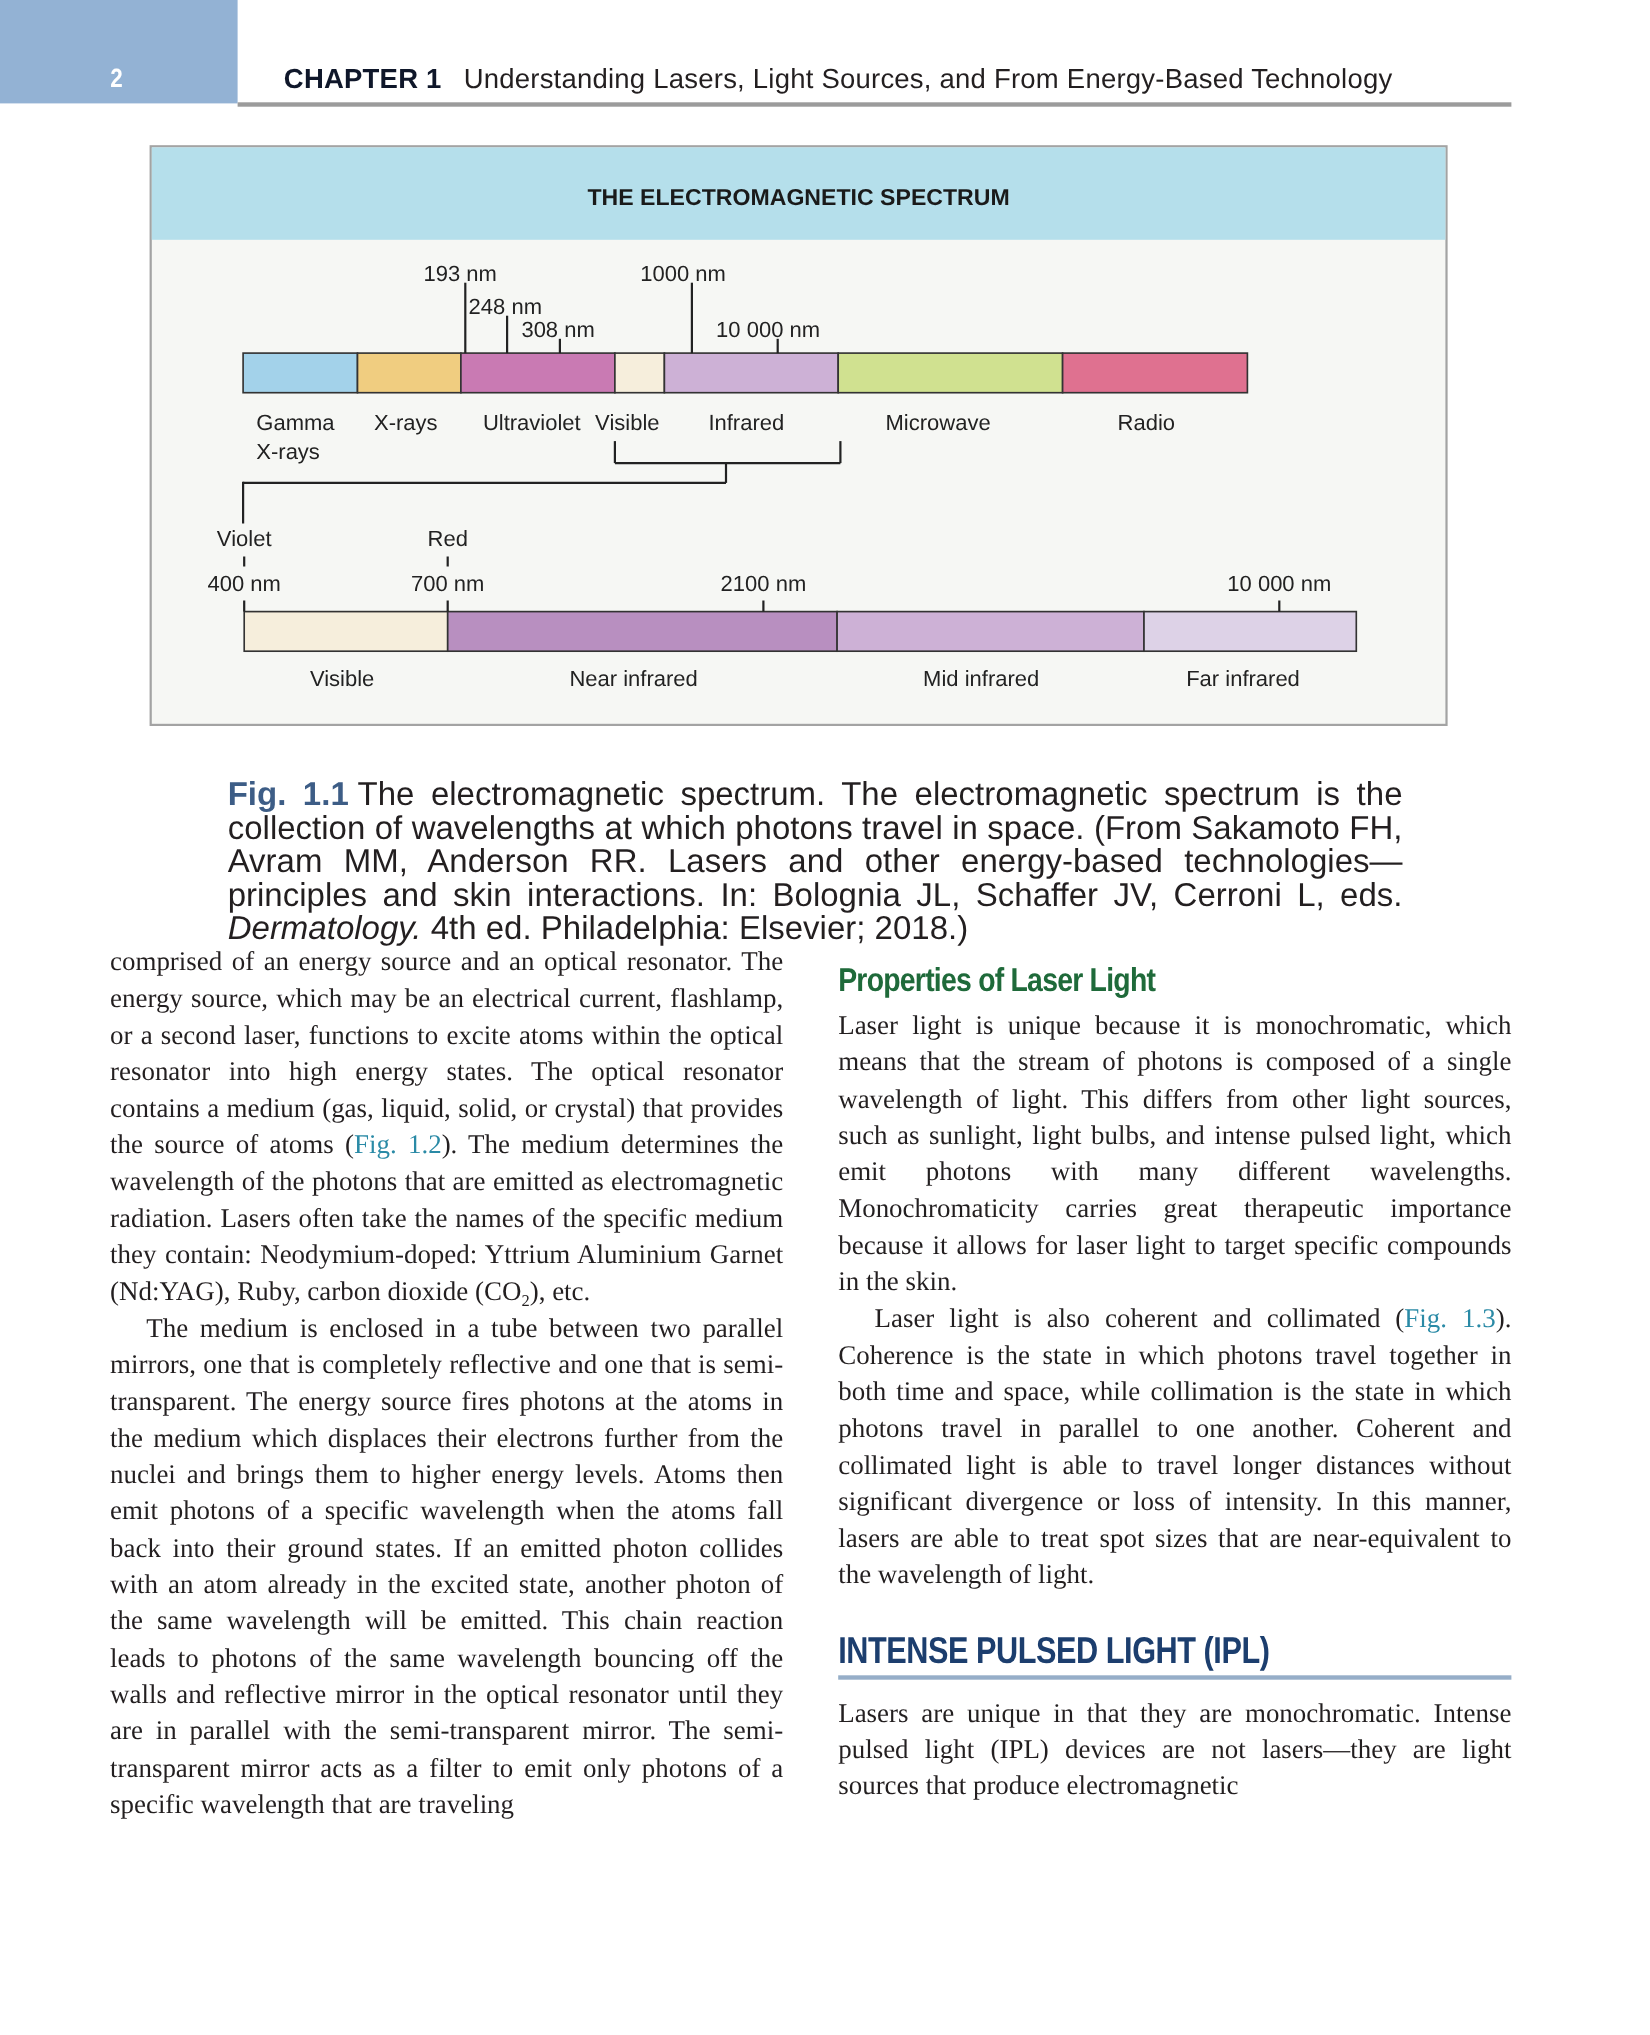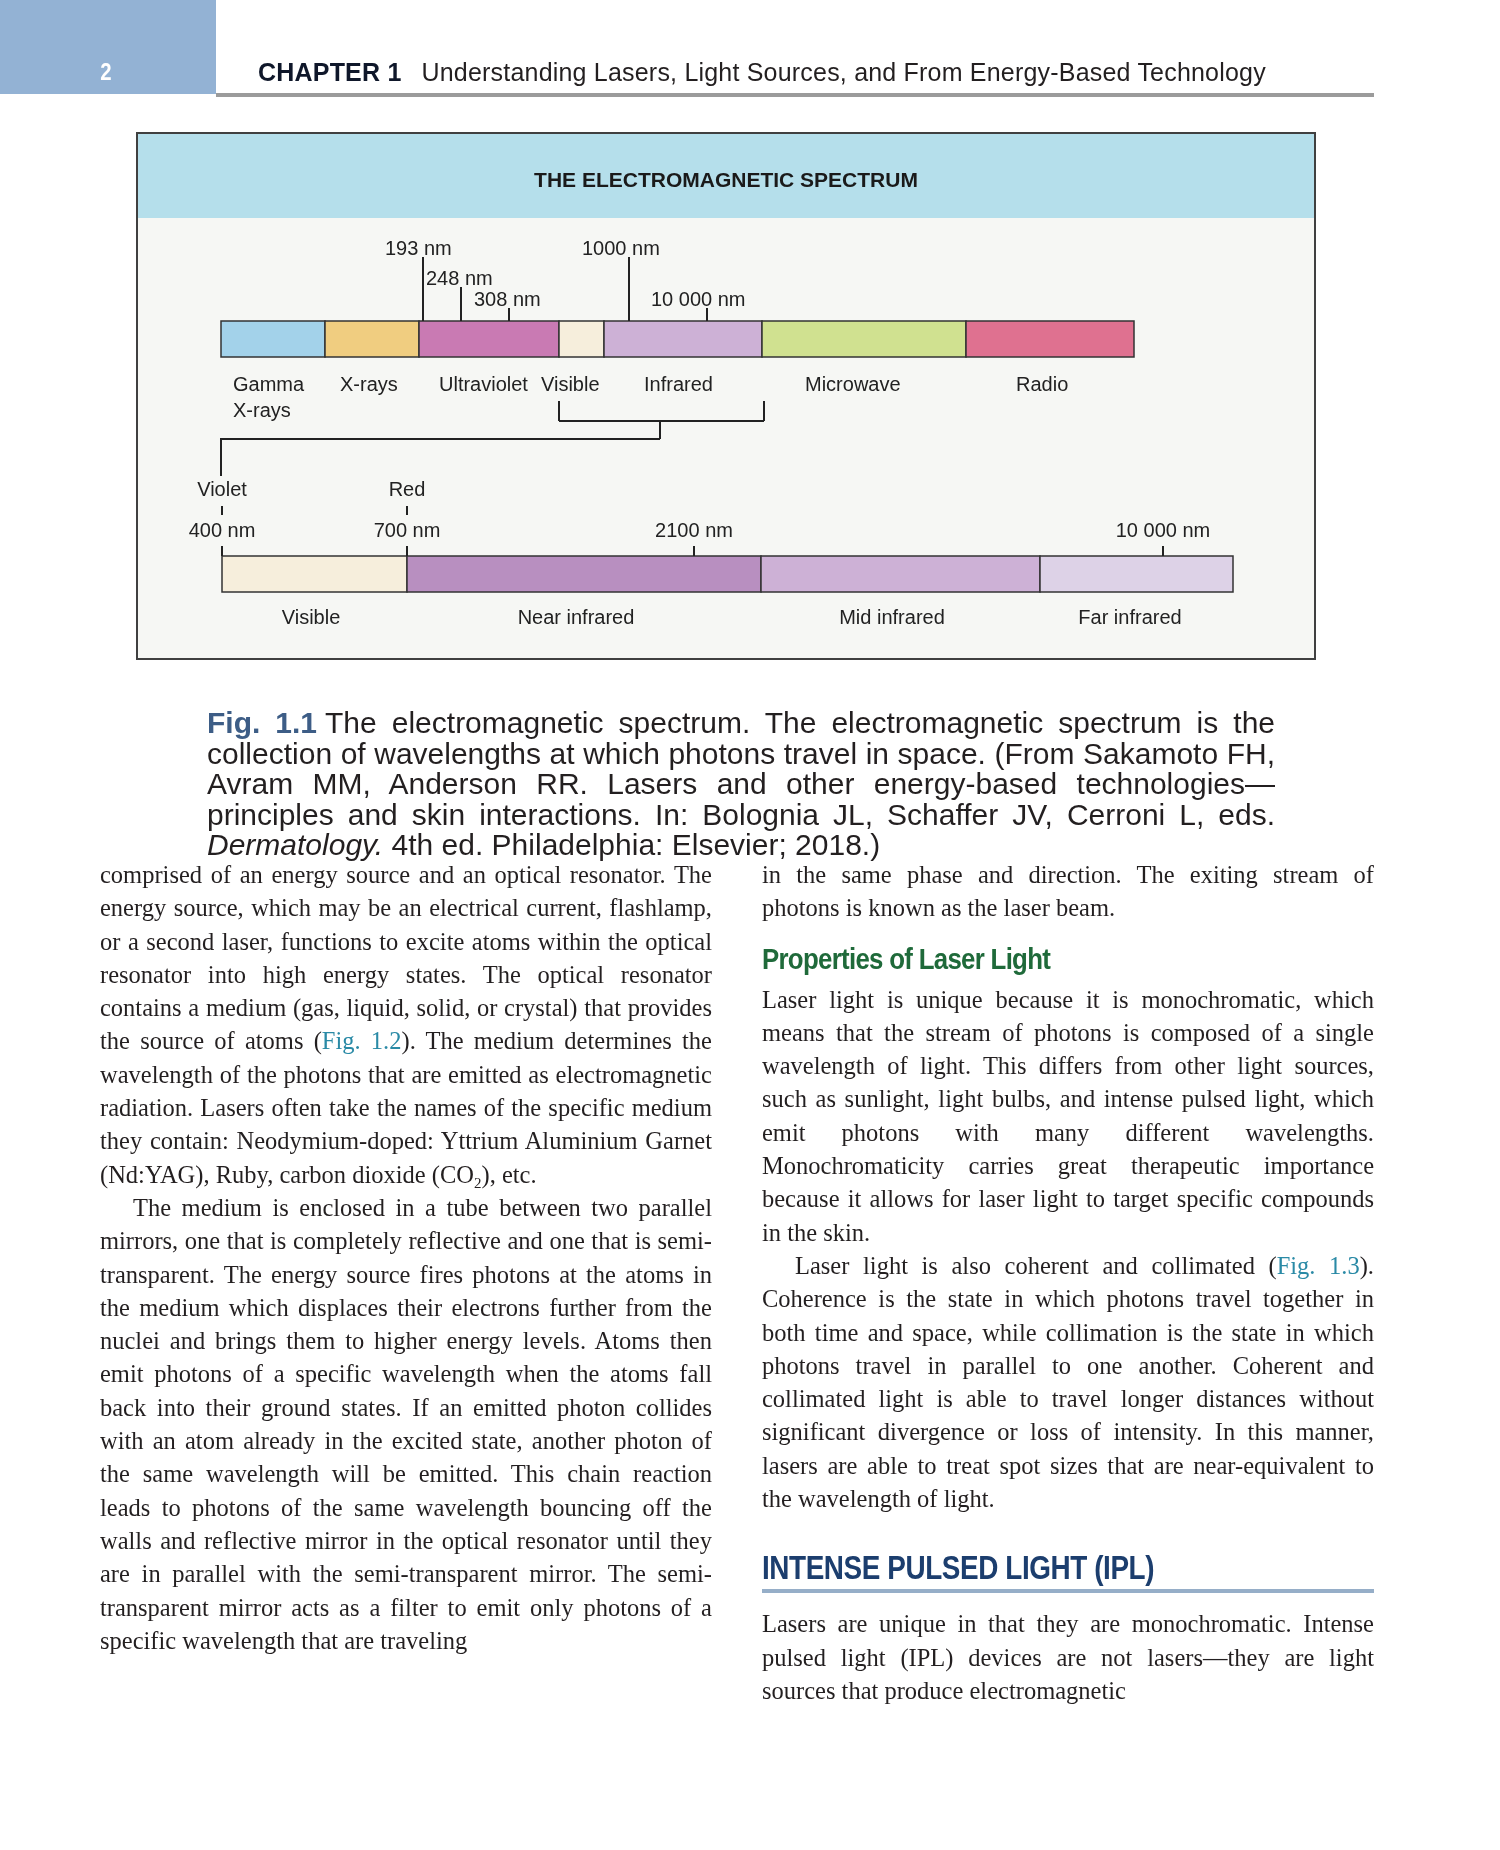--- a/index.html
+++ b/index.html
@@ -4,21 +4,21 @@
 <style>
   html, body { margin:0; padding:0; background:#ffffff; }
   body { width:1500px; height:1850px; position:relative; overflow:hidden; }
 
   #page-num-block { position:absolute; left:0; top:0; width:216px; height:94px; background:#93b2d4; }
   #page-num { position:absolute; left:92px; top:58px; width:28px; font:bold 24px "Liberation Sans", sans-serif; color:#ffffff; text-align:center; transform:scaleX(0.85); }
   #running-head { position:absolute; left:258px; top:58px; font-size:25px; color:#231f20; white-space:nowrap; font-family:"Liberation Sans", sans-serif; letter-spacing:0.2px; }
   #running-head .chap { font-weight:bold; color:#0f172a; margin-right:20px; display:inline-block; transform-origin:left; }
   #head-rule { position:absolute; left:216px; top:93px; width:1158px; height:4px; background:#9b9b9b; }
 
-  #figure { position:absolute; left:136px; top:132px; width:1180px; height:528px; border:2px solid #404040; box-sizing:border-box; background:#f6f7f4; }
+  #figure { position:absolute; left:136px; top:132px; width:1180px; height:528px; border:2px solid #a3a3a3; box-sizing:border-box; background:#f6f7f4; }
   #figure-band { position:absolute; left:0; top:0; right:0; height:84px; background:#b5dfeb; }
   #figure-title { position:absolute; left:0; right:0; top:34px; text-align:center; font:bold 21px "Liberation Sans", sans-serif; color:#1a1a1a; }
   #spectrum-svg { position:absolute; left:0; top:0; }
 
   #caption { position:absolute; left:207px; top:708px; width:1068px; font-size:30px; line-height:30.5px; color:#231f20; font-family:"Liberation Sans", sans-serif; text-align:justify; }
   #caption .fig-label { font-weight:bold; color:#3d5d86; margin-right:8px; }
   #caption i { font-style:italic; }
 
   .col { position:absolute; top:858px; width:612px; font-family:"Liberation Serif", "DejaVu Serif", serif; font-size:24.5px; line-height:33.3px; color:#231f20; text-align:justify; hyphens:manual; }
   #col-left { left:100px; }
@@ -101,20 +101,19 @@
 </div>
 
 <div id="caption"><span class="fig-label">Fig. 1.1</span><span>The electromagnetic spectrum. The electromagnetic spectrum is the collection of wave­lengths at which photons travel in space. (From Sakamoto FH, Avram MM, Anderson RR. Lasers and other energy-based technologies—principles and skin interactions. In: Bolognia JL, Schaffer JV, Cerroni L, eds.</span> <i>Dermatology.</i> <span>4th ed. Philadelphia: Elsevier; 2018.)</span></div>
 
 <div id="col-left" class="col">
   <p><span>comprised of an energy source and an optical resonator. The energy source, which may be an electrical current, flashlamp, or a second laser, functions to excite atoms within the optical resonator into high energy states. The optical resonator contains a medium (gas, liquid, solid, or crystal) that provides the source of atoms (</span><span class="link">Fig. 1.2</span><span>). The medium determines the wavelength of the photons that are emitted as electromagnetic radiation. Lasers often take the names of the specific medium they con­tain: Neodymium-doped: Yttrium Aluminium Garnet (Nd:YAG), Ruby, carbon dioxide (CO</span><span class="sub">2</span><span>), etc.</span></p>
   <p class="indent">The medium is enclosed in a tube between two parallel mirrors, one that is completely reflective and one that is semi-transparent. The energy source fires photons at the atoms in the medium which displaces their electrons further from the nuclei and brings them to higher energy levels. Atoms then emit photons of a specific wavelength when the atoms fall back into their ground states. If an emitted photon collides with an atom already in the excited state, another photon of the same wavelength will be emitted. This chain reaction leads to photons of the same wavelength bouncing off the walls and reflective mirror in the optical resonator until they are in parallel with the semi-transparent mir­ror. The semi-transparent mirror acts as a filter to emit only photons of a specific wavelength that are traveling</p>
 </div>
 
 <div id="col-right" class="col">
-  <p>in the same phase and direction. The exiting stream of photons is known as the laser beam.</p>
   <div id="props-heading">Properties of Laser Light</div>
   <p>Laser light is unique because it is monochromatic, which means that the stream of photons is composed of a single wavelength of light. This differs from other light sources, such as sunlight, light bulbs, and intense pulsed light, which emit photons with many different wavelengths. Monochromaticity carries great therapeu­tic importance because it allows for laser light to target specific compounds in the skin.</p>
   <p class="indent"><span>Laser light is also coherent and collimated (</span><span class="link">Fig. 1.3</span><span>). Coherence is the state in which photons travel together in both time and space, while collimation is the state in which photons travel in parallel to one another. Coherent and collimated light is able to travel longer distances without significant divergence or loss of inten­sity. In this manner, lasers are able to treat spot sizes that are near-equivalent to the wavelength of light.</span></p>
   <div id="ipl-heading">INTENSE PULSED LIGHT (IPL)</div>
   <div id="ipl-rule"></div>
   <p>Lasers are unique in that they are monochromatic. Intense pulsed light (IPL) devices are not lasers—they are light sources that produce electromagnetic</p>
 </div>
 
 </body></html>

